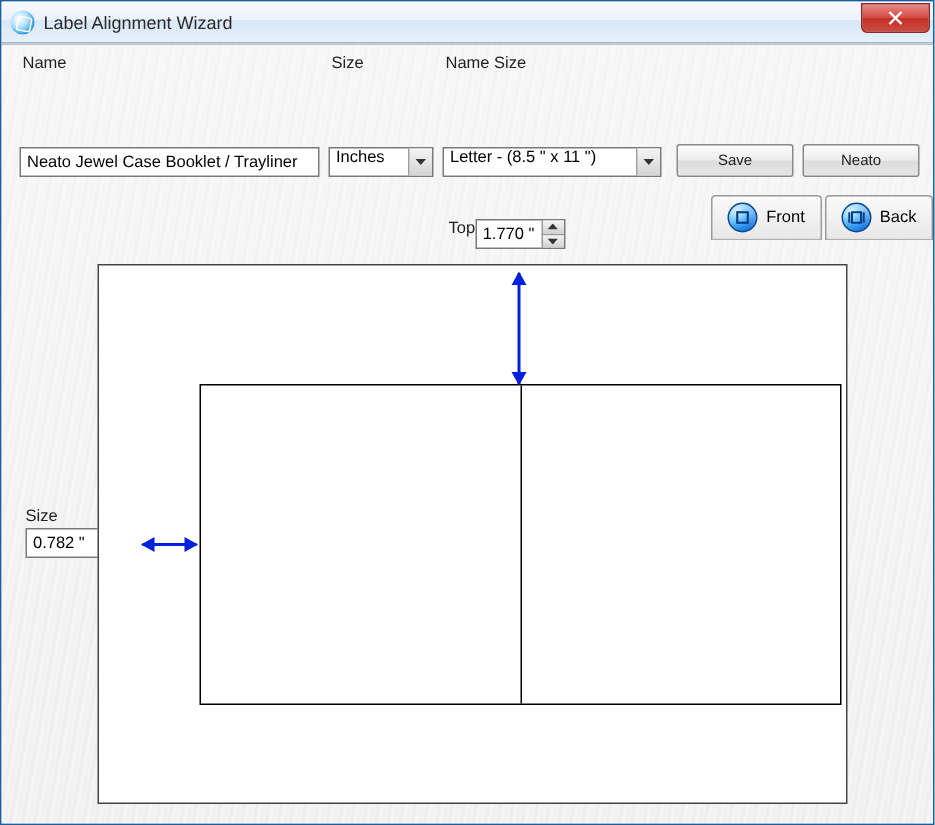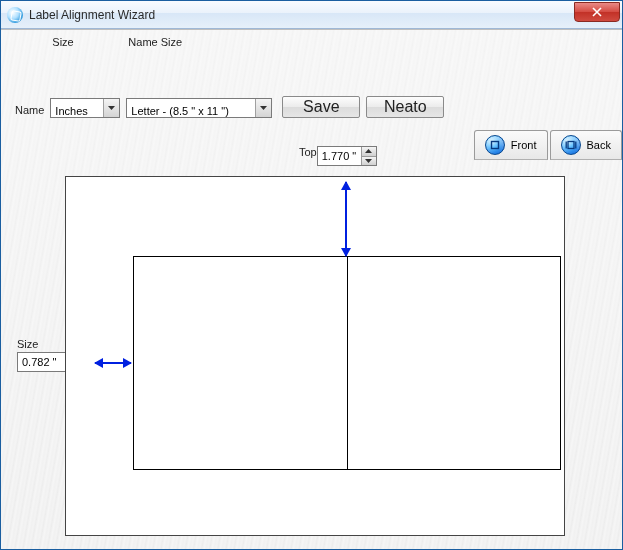--- a/index.html
+++ b/index.html
@@ -61,37 +61,37 @@
   }
   .field { display: flex; flex-direction: column; gap: 48px; }
   .field-label { color: #222; font-size: 11px; margin-bottom: 2px; padding-left: 2px; }
   .text-input {
     height: 20px; background: #fff; border: 1px solid #7a7a7a;
     padding: 2px 4px; font-size: 11px;
   }
   .name-input { width: 200px; }
   .select-wrap {
     height: 20px; background: #fff; border: 1px solid #7a7a7a;
-    display: flex; align-items: flex-end; position: relative;
+    display: flex; align-items: flex-start; position: relative;
   }
   .select-wrap .sel-text { padding: 0 18px 0 4px; font-size: 11px; white-space: nowrap; overflow:hidden;}
   .select-wrap .sel-btn {
     position: absolute; right: 0; top: 0; bottom: 0; width: 16px;
     background: linear-gradient(to bottom, #f4f4f4, #d4d4d4);
     border-left: 1px solid #a0a0a0;
     display: flex; align-items: center; justify-content: center;
   }
   .units-sel { width: 70px; }
   .paper-sel { width: 146px; }
   .btn {
     width: 78px; height: 22px;
     background: linear-gradient(to bottom, #fdfdfd 0%, #ececec 48%, #dcdcdc 52%, #e6e6e6 100%);
     border: 1px solid #8a8a8a;
     display: flex; align-items: center; justify-content: center;
-    font-size: 16px; color: #222;
+    font-size: 10px; color: #222;
     border-radius: 2px;
   }
   .btn-row { display: flex; gap: 6px; margin-left: 4px; }
   .tabs {
     display: flex; gap: 0;
     margin: 8px 0 0 12px;
     justify-content: flex-end;
   }
   .tab {
     display: flex; align-items: center; gap: 6px;
@@ -180,20 +180,21 @@
         <path d="M1 1 L9 9 M9 1 L1 9" stroke="#fff" stroke-width="1.6"></path>
       </svg>
   </div>
 </div>
 
 <div class="body-area">
 
   <div class="top-controls">
     <div class="field">
       <span class="field-label">Name</span>
+      <input class="text-input name-input" value="Neato Jewel Case Booklet / Trayliner" style="">
     </div>
     <div class="field">
       <span class="field-label">Size</span>
       <div class="select-wrap units-sel">
         <span class="sel-text">Inches</span>
         <div class="sel-btn">
           <svg width="7" height="4" viewBox="0 0 7 4">
               <path d="M0 0 L3.5 4 L7 0 Z" fill="#333"></path>
             </svg>
         </div>

